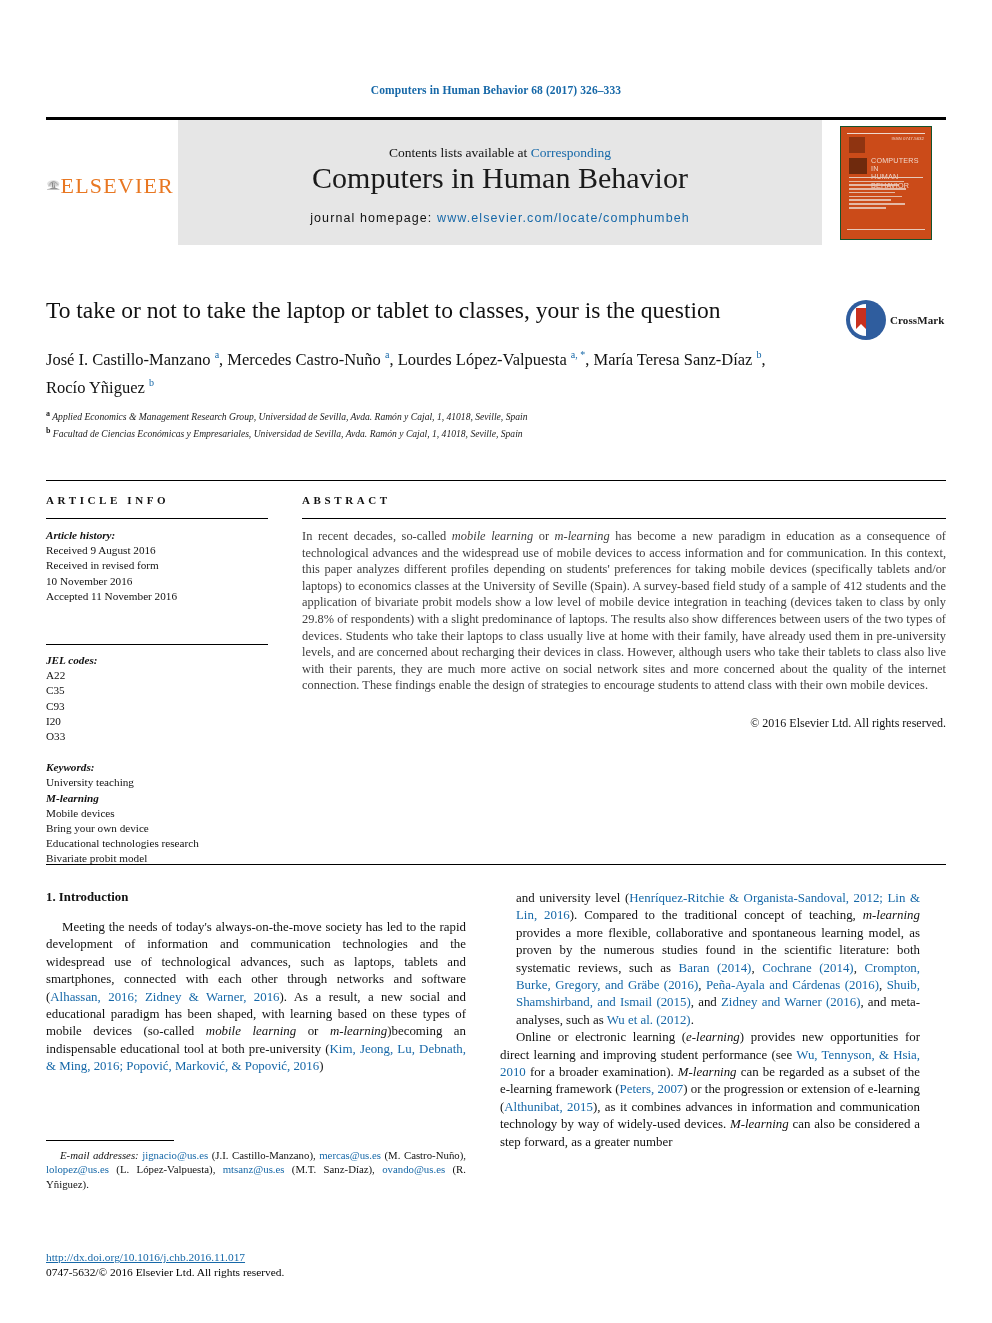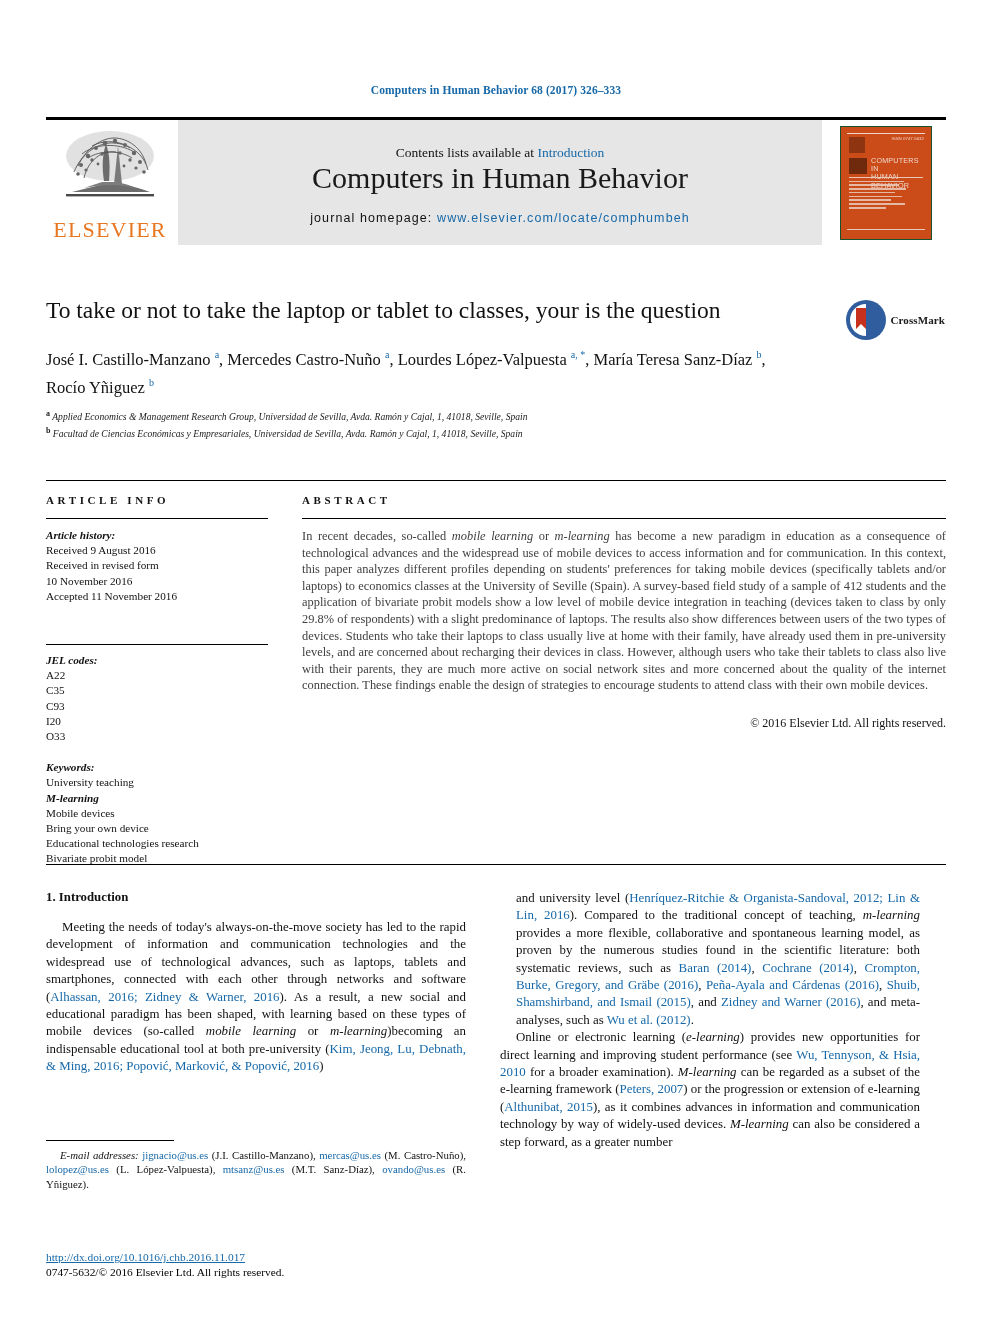--- a/index.html
+++ b/index.html
@@ -44,21 +44,21 @@
   }
   .masthead-inner {
     display: flex;
     height: 125px;
     align-items: stretch;
   }
   .elsevier-logo {
     width: 128px;
     flex: 0 0 128px;
     display: flex;
-    flex-direction: column;
+    flex-direction: row;
     align-items: center;
     justify-content: flex-start;
     padding-top: 6px;
     box-sizing: border-box;
   }
   .tree-svg { display:block; }
   .elsevier-word {
     font-family: "Liberation Serif", serif;
     color: #E87722;
     font-size: 22px;
@@ -175,21 +175,20 @@
   .affiliations sup { font-style: normal; font-weight:bold; font-size:8px; }
 
   .crossmark {
     position: absolute;
     left: 845px;
     top: 283px;
     width: 100px;
     height: 50px;
     display: flex;
     align-items: center;
-    justify-content: space-between;
   }
   .cm-badge { position:relative; width:42px; height:42px; flex:0 0 42px; }
   .cm-label {
     font-family:"Liberation Serif", serif;
     font-size: 11px;
     font-weight: bold;
     color:#1a1a1a;
     margin-left: 3px;
     letter-spacing:0.1px;
   }
@@ -344,21 +343,21 @@
             <path d="M38 60 C30 62 22 64 14 66 L92 66 C84 63 74 60 66 59 C60 58 44 58 38 60 Z" fill="#6d6d6d"></path>
             <path d="M44 56 C38 58 32 60 26 62 C36 60 44 59 52 59 C60 59 70 60 78 62 C72 59 64 57 58 56 Z" fill="#7d7d7d"></path>
           </g>
           <rect x="8" y="68" width="88" height="2.4" fill="#4a4a4a"></rect>
         </svg>
         <div class="elsevier-word">ELSEVIER</div>
       </div>
 
       <div class="journal-band">
         <div class="contents-line">
-          <span>Contents lists available at </span><span class="sd-link">Introduction</span>
+          <span>Contents lists available at </span><span class="sd-link">Corresponding</span>
         </div>
         <div class="journal-title">Computers in Human Behavior</div>
         <div class="homepage-line">
           <span>journal homepage:</span>
           <span class="hp-url">www.elsevier.com/locate/comphumbeh</span>
         </div>
       </div>
 
       <div class="cover-thumb">
         <div class="cover-inner">

